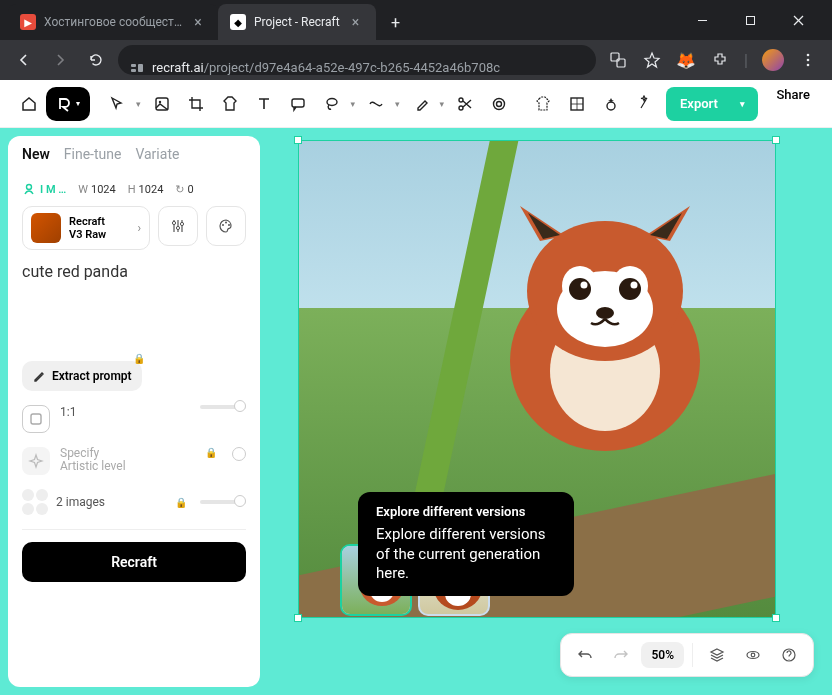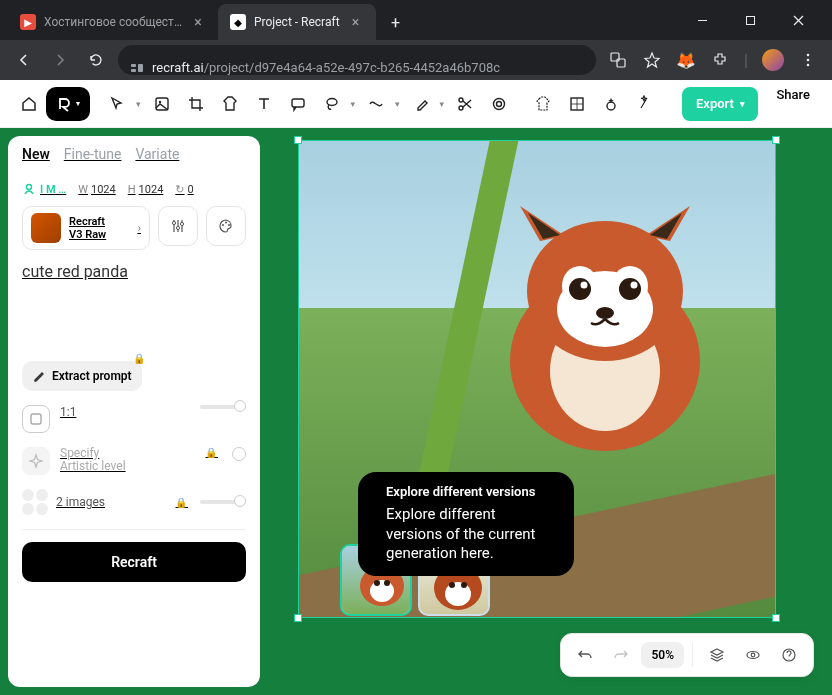--- a/index.html
+++ b/index.html
@@ -26,24 +26,24 @@
   .addr-right { display: flex; gap: 14px; align-items: center; padding: 0 4px; }
   .addr-right .ic { width: 20px; height: 20px; display: flex; align-items: center; justify-content: center; color: #e8eaed; }
   
   
   .app { display: flex; flex-direction: column; height: 615px; background: #fff; }
   .toolbar { display: flex; align-items: center; height: 48px; padding: 0 12px; gap: 0; border-bottom: 1px solid #eee; }
   .toolbar .tbtn { width: 34px; height: 34px; display: flex; align-items: center; justify-content: center; border-radius: 8px; color: #222; }
   .toolbar .tbtn.dark { background: #000; color: #fff; width: 44px; border-radius: 10px; }
   .toolbar .sep-caret { font-size: 9px; color: #888; margin: 0 4px 0 2px; }
   .toolbar-spacer { flex: 1; }
-  .export-btn { background: #1dd1a1; color: #fff; height: 34px; padding: 0 14px; border-radius: 8px; font-size: 13px; font-weight: 600; display: flex; align-items: center; gap: 6px; }
+  .export-btn { background: #1dd1a1; color: #fff; height: 34px; padding: 0 14px; border-radius: 8px; font-size: 13px; font-weight: 600; display: flex; align-items: center; gap: 22px; }
   .share-btn { height: 34px; padding: 0 10px; font-size: 13px; font-weight: 500; margin-left: 8px; }
   
-  .workspace { flex: 1; display: flex; overflow: hidden; background: #15803d; text-decoration: underline; }
+  .workspace { flex: 1; display: flex; overflow: hidden; background: #5eead4; }
   
   
   .left { width: 260px; display: flex; flex-direction: column; padding: 8px 0 8px 8px; }
   .mode-tabs { display: flex; gap: 14px; background: #fff; padding: 10px 14px; border-radius: 12px 12px 0 0; font-size: 14px; }
   .mode-tabs .mt { color: #9aa0a6; }
   .mode-tabs .mt.active { color: #111; font-weight: 600; }
   .panel-body { background: #fff; border-radius: 0 0 12px 12px; padding: 10px 14px 14px 14px; flex: 1; overflow-y: auto; position: relative; }
   .panel-body::-webkit-scrollbar { width: 8px; }
   .panel-body::-webkit-scrollbar-thumb { background: #ccc; border-radius: 4px; }
   
@@ -85,21 +85,21 @@
   .canvas-area { flex: 1; position: relative; padding: 20px; }
   .canvas-img { position: absolute; left: 38px; top: 12px; width: 478px; height: 478px; border: 1.5px solid #1dd1a1; }
   .canvas-img .handle { width: 8px; height: 8px; background: #fff; border: 1.5px solid #1dd1a1; position: absolute; }
   .handle.tl { top: -5px; left: -5px; } .handle.tr { top: -5px; right: -5px; }
   .handle.bl { bottom: -5px; left: -5px; } .handle.br { bottom: -5px; right: -5px; }
   .img-inner { width: 100%; height: 100%; background: linear-gradient(180deg,#a8d0e0 0%,#bfe0ec 35%,#7cb05a 35%,#548b3e 100%); position: relative; overflow: hidden; }
   .panda-main { position: absolute; right: 30px; top: 50px; width: 280px; height: 280px; }
   .tree-trunk { position: absolute; left: -20px; bottom: -20px; width: 600px; height: 120px; background: #8b6f47; transform: rotate(-12deg); border-radius: 20px; }
   .bamboo { position: absolute; left: 140px; top: -20px; width: 28px; height: 520px; background: #6fa83c; transform: rotate(12deg); border-radius: 6px; }
   
-  .tooltip { position: absolute; left: 98px; top: 344px; background: #000; color: #fff; padding: 12px 28px; border-radius: 18px; font-size: 12px; width: 216px; z-index: 10; }
+  .tooltip { position: absolute; left: 98px; top: 364px; background: #000; color: #fff; padding: 12px 18px; border-radius: 12px; font-size: 12px; width: 216px; z-index: 10; }
   .tooltip .tt-title { font-weight: 600; margin-bottom: 6px; font-size: 13px; }
   .tooltip .tt-body { font-size: 15px; line-height: 1.3; }
   
   .thumbs { position: absolute; left: 80px; top: 416px; display: flex; gap: 6px; z-index: 9; }
   .thumb-item { width: 72px; height: 72px; border-radius: 10px; background: #cde; border: 2px solid transparent; overflow: hidden; }
   .thumb-item.selected { border-color: #1dd1a1; }
   .thumb-item .mini { width: 100%; height: 100%; background: linear-gradient(180deg,#a8d0e0,#7cb05a); position: relative; }
   
   
   .bottom-bar { position: absolute; right: 18px; bottom: 18px; background: #fff; border: 1px solid #e5e5e5; border-radius: 12px; height: 44px; display: flex; align-items: center; padding: 0 8px; gap: 4px; box-shadow: 0 2px 8px rgba(0,0,0,0.08); }

